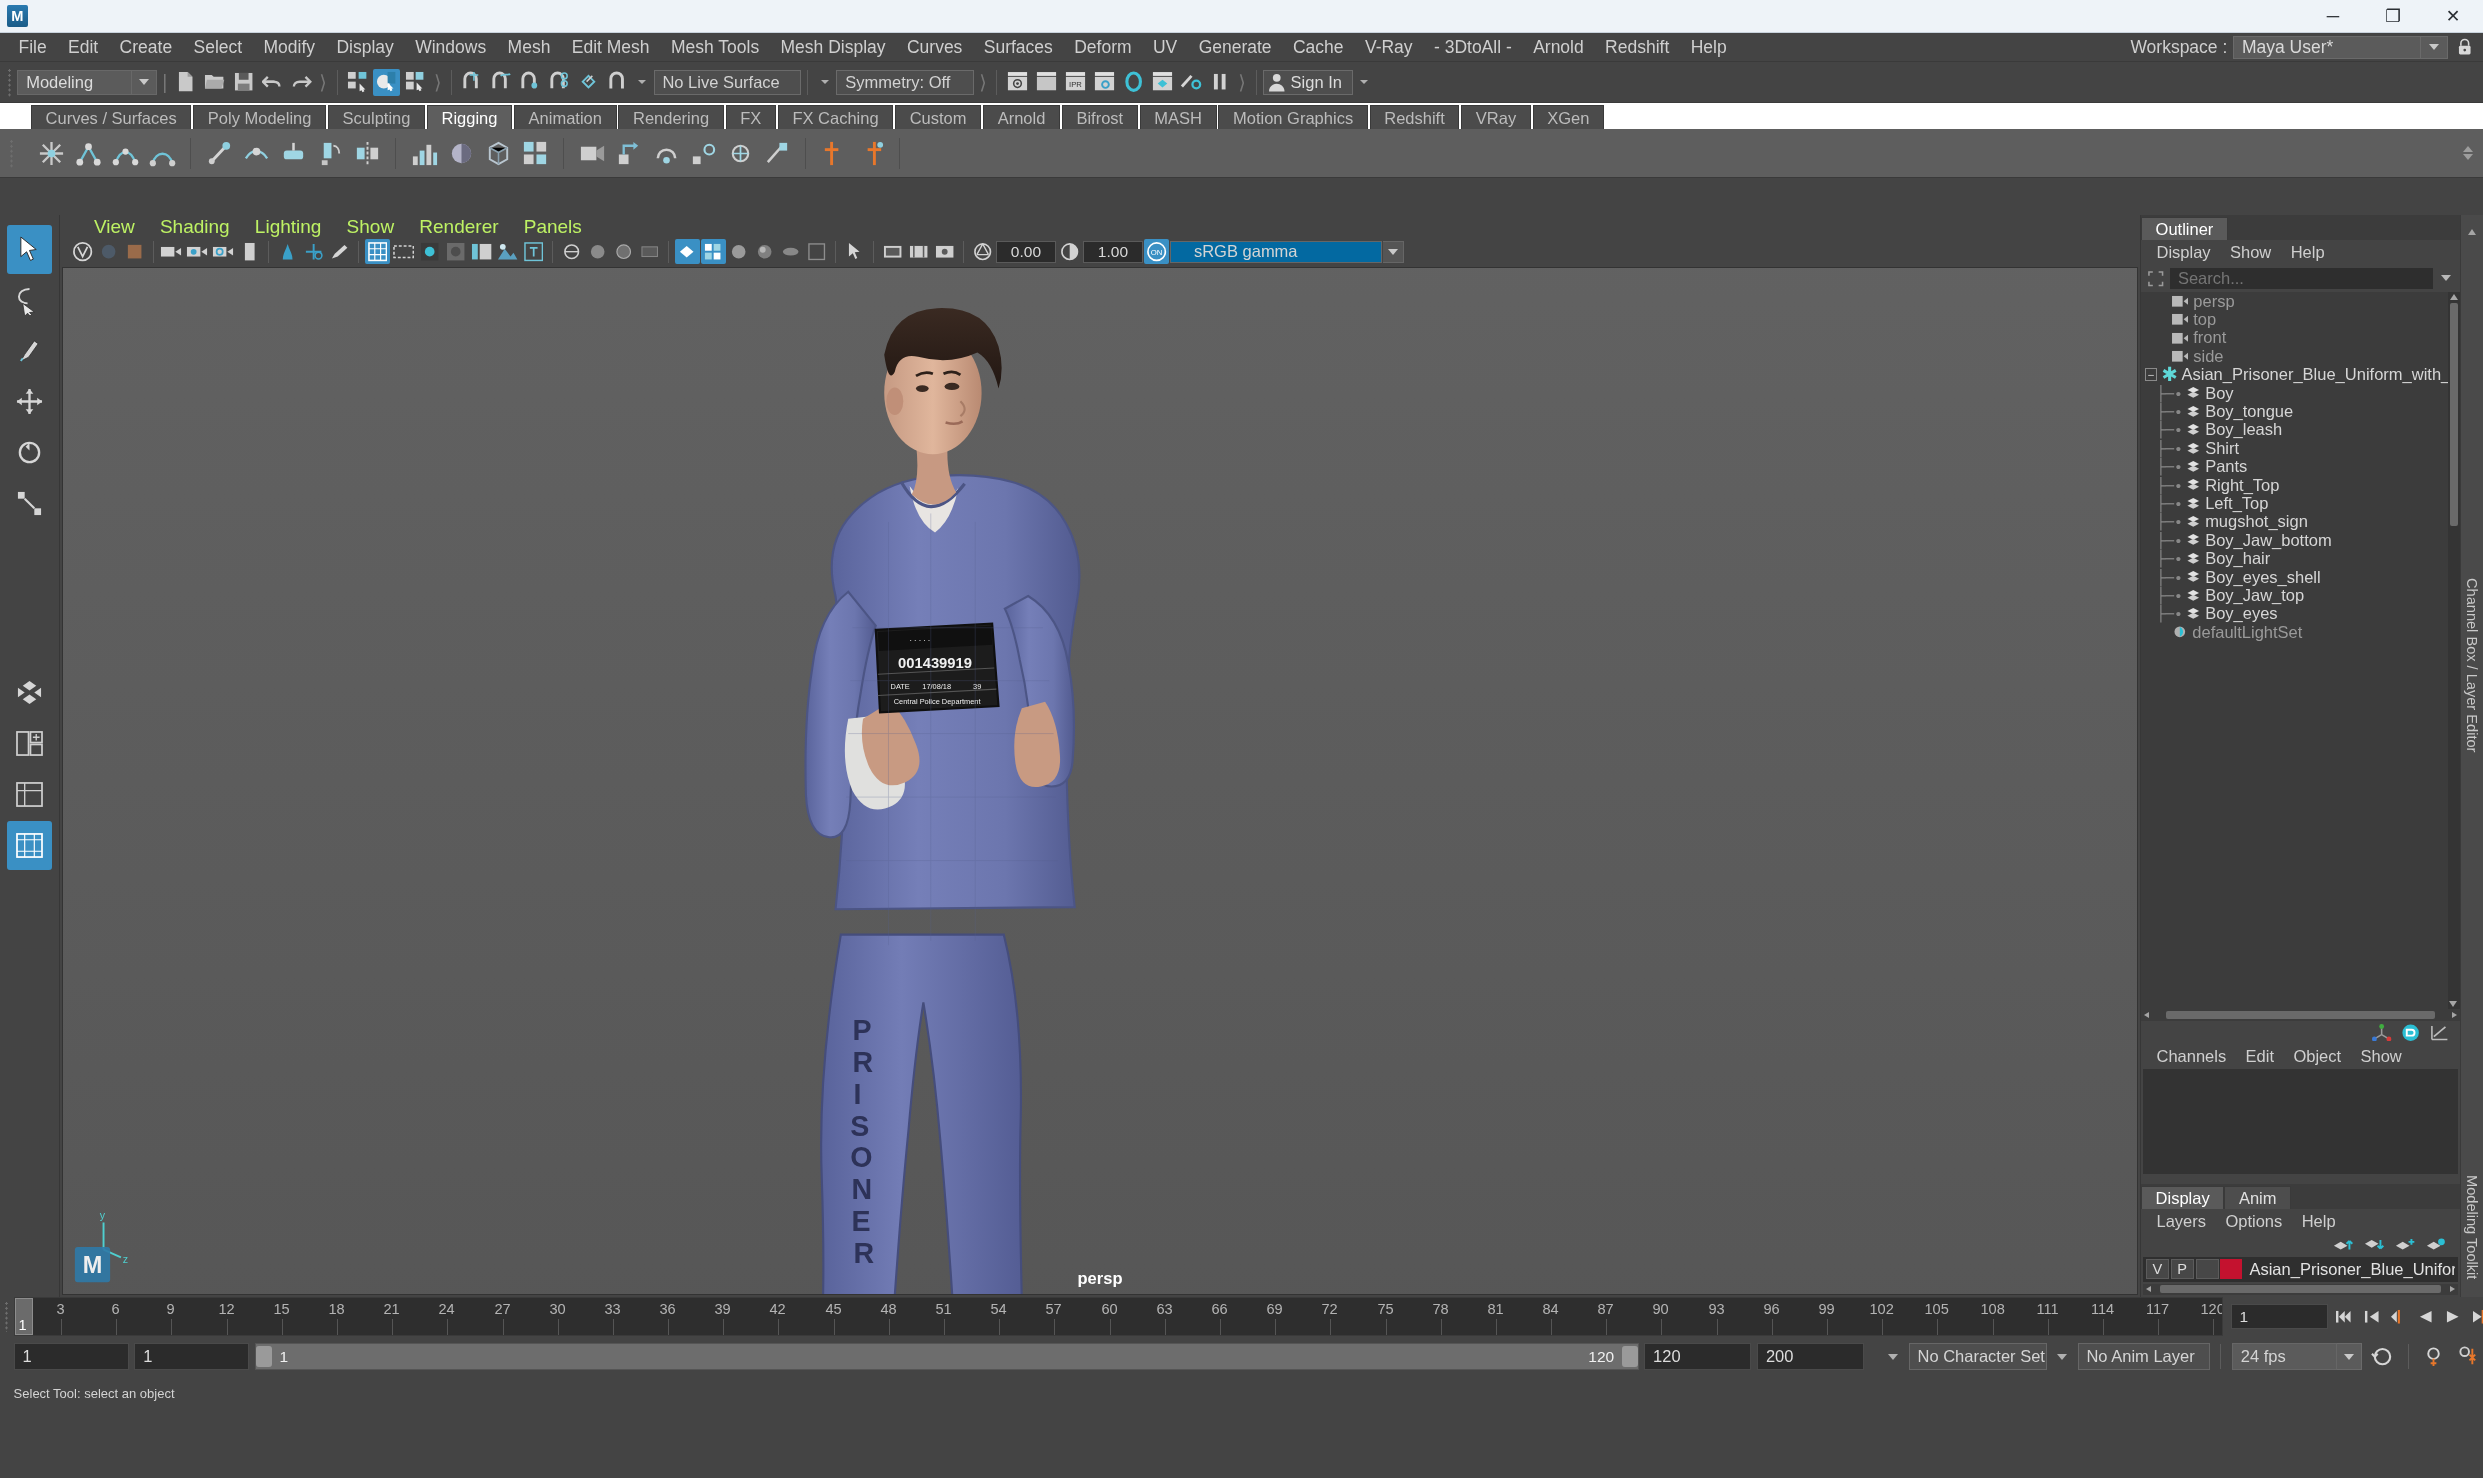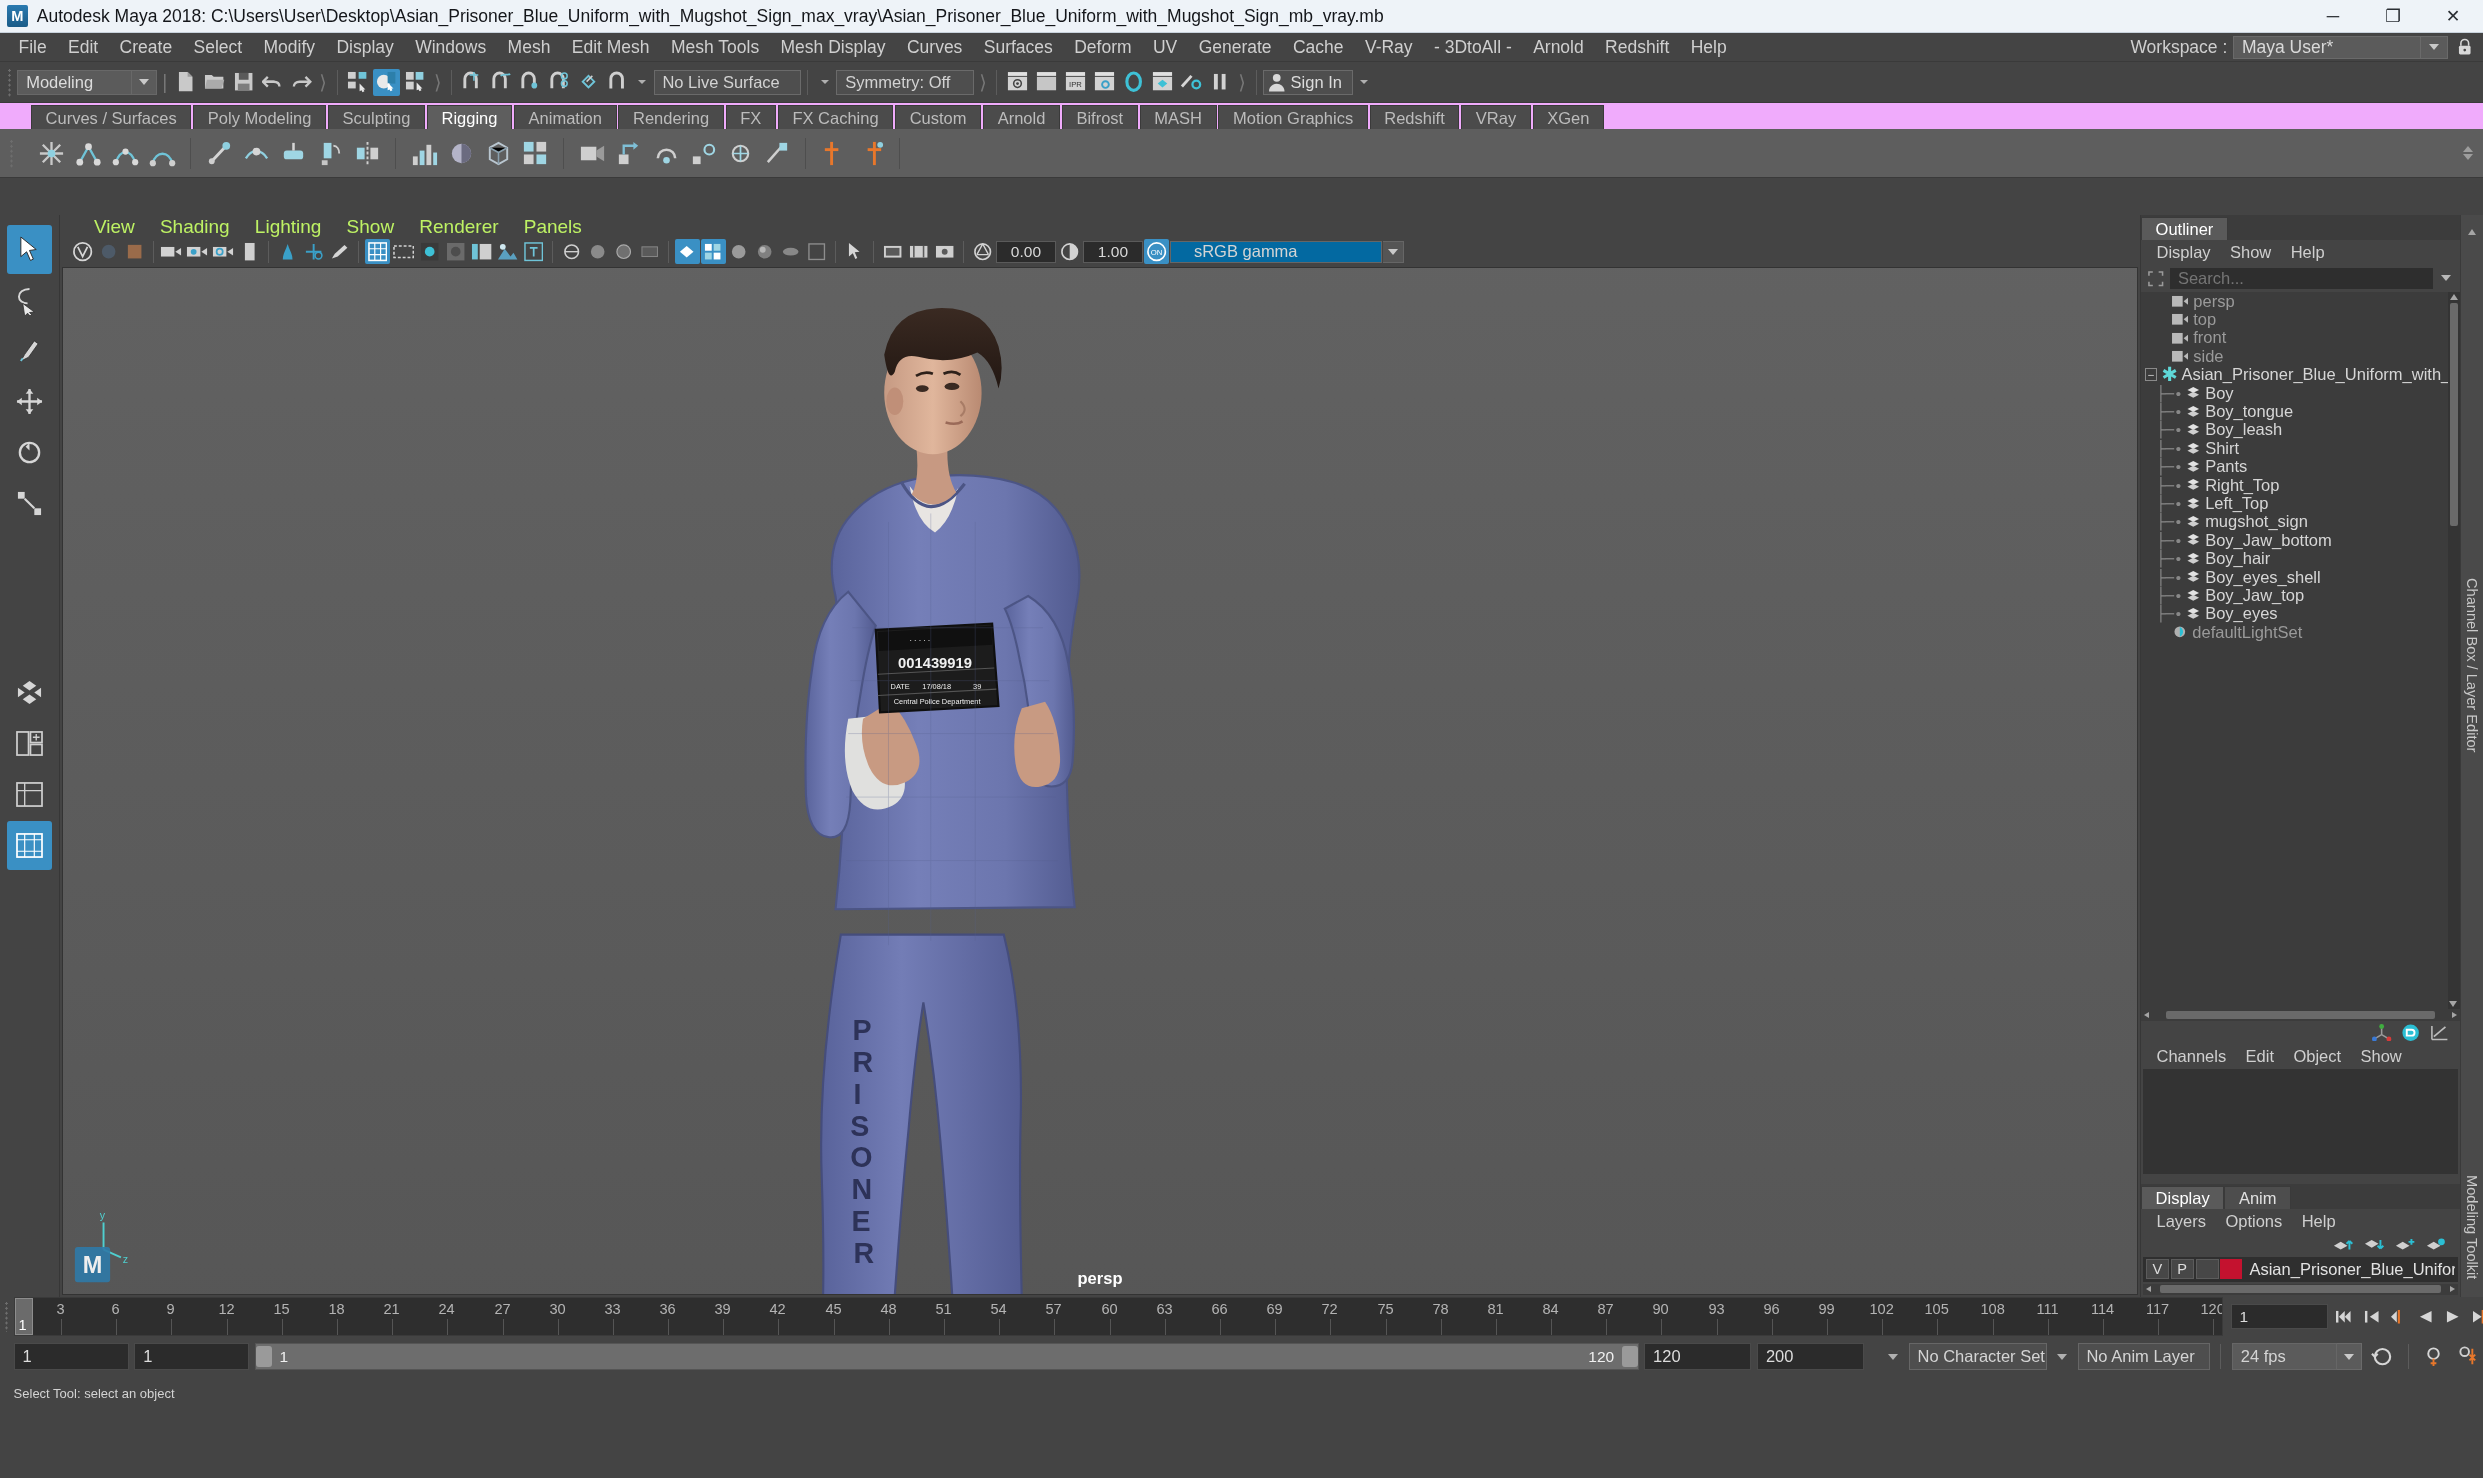--- a/index.html
+++ b/index.html
@@ -85,21 +85,21 @@
     display:flex;align-items:center;padding-left:7.8px; font-size:16.5px; color:#d2d2d2;
   }
   .small-arrow { width:19.4px;height:25px; display:flex;align-items:center;justify-content:center;}
   .signin {
     height: 25px; background:#4e4e4e; border:1px solid #6a6a6a; display:flex;align-items:center;
     padding: 0 9.7px 0 3.9px; gap:4.9px; font-size:16.5px; color:#dcdcdc;
   }
 
   
   .shelf-tabs {
-    height: 26px; background: #f0abfc; display:flex; align-items:flex-end; padding-left: 31px;
+    height: 26px; background: #ffffff; display:flex; align-items:flex-end; padding-left: 31px;
   }
   .shelf-tab {
     height: 24px; line-height: 24px; padding: 0 13.6px; font-size:16.5px; color:#bcbcbc;
     background:#4b4b4b; border:1px solid #3a3a3a; border-bottom:none; margin-right:1.9px; white-space:nowrap;
   }
   .shelf-tab.active { background:#5e5e5e; color:#ffffff; }
   .shelf-bar {
     height: 49px; background:#5e5e5e; display:flex; align-items:center; padding-left: 35px; gap: 3.9px;
     border-bottom: 1px solid #3a3a3a; position: relative;
   }
@@ -213,21 +213,20 @@
 
   svg { display:block; }
 </style>
 </head>
 <body>
 
 <div id="app">
 
   <div class="titlebar">
     <div class="title-logo"></div>
-    <div class="title-text">Autodesk Maya 2018: C:\Users\User\Desktop\Asian_Prisoner_Blue_Uniform_with_Mugshot_Sign_max_vray\Asian_Prisoner_Blue_Uniform_with_Mugshot_Sign_mb_vray.mb</div>
     <div class="title-spacer"></div>
     <div class="win-btn">─</div>
     <div class="win-btn">❐</div>
     <div class="win-btn close">✕</div>
   </div>
 
   <div class="menubar">
     <div id="menu-items" style="display:flex;align-items:center;">
         <div class="menu-item">File</div>
         <div class="menu-item">Edit</div>

